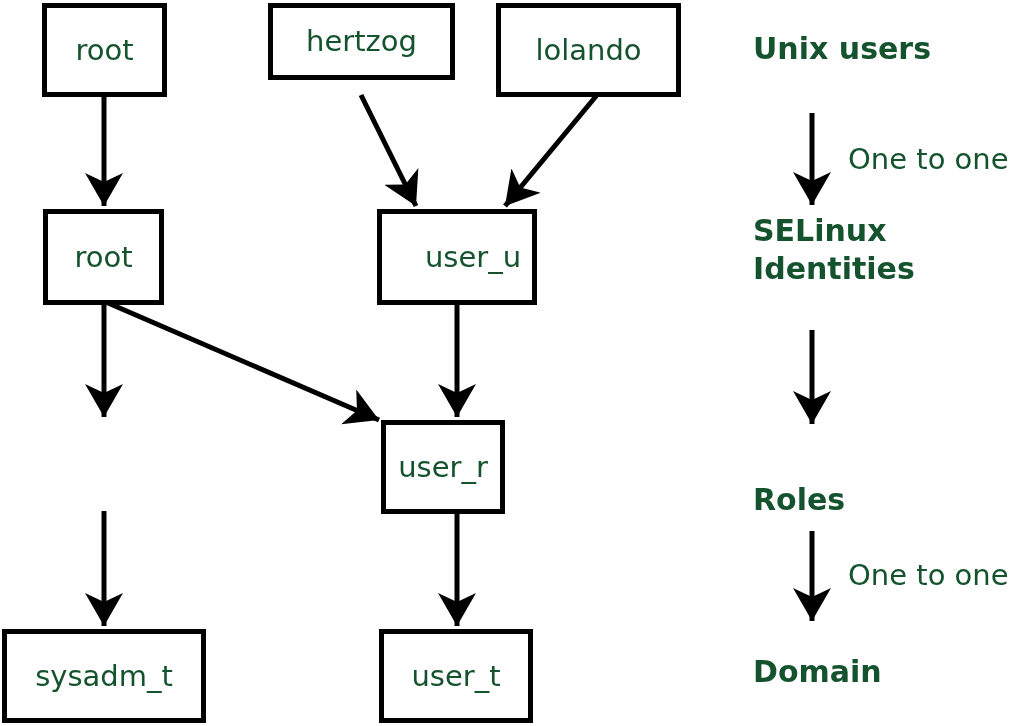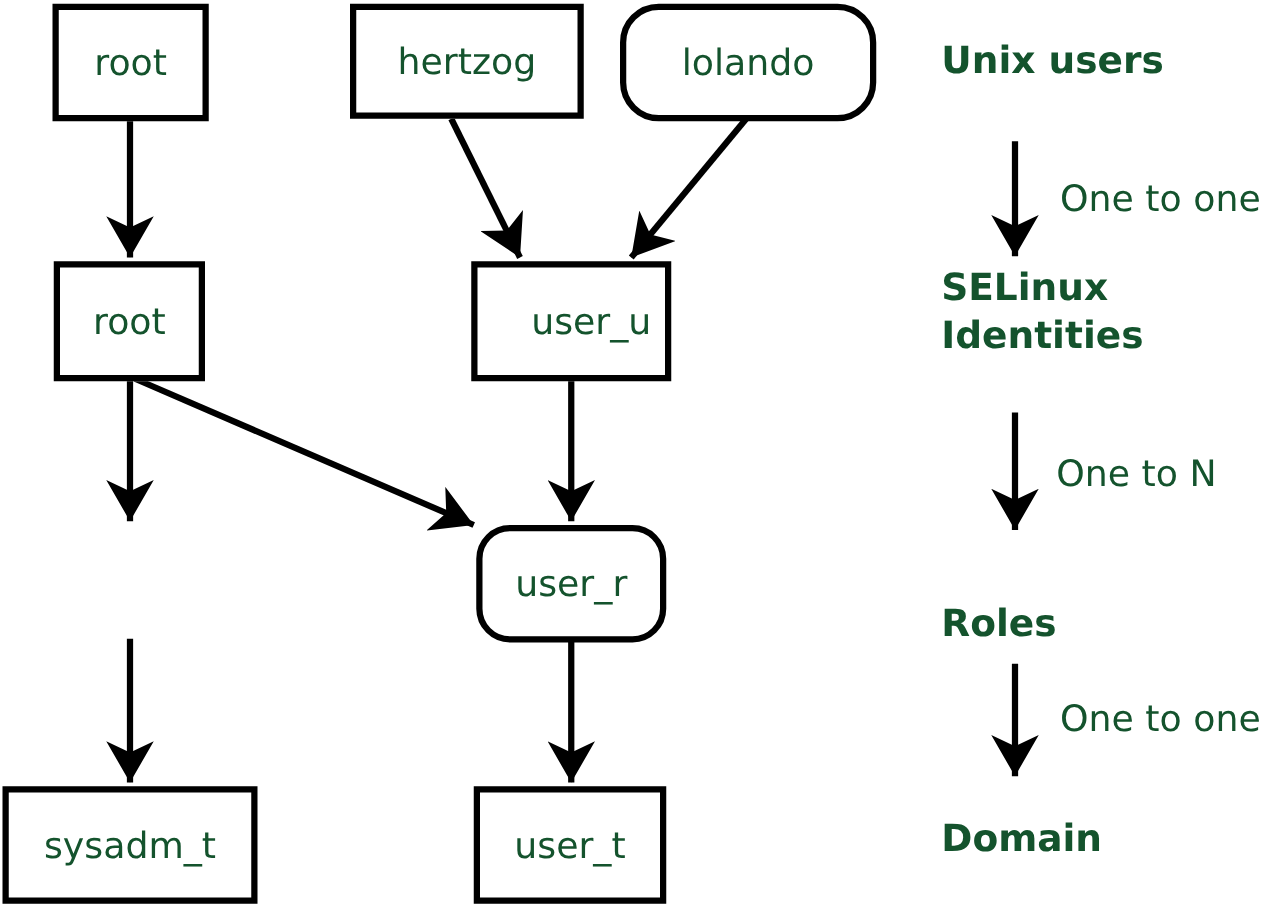--- a/index.html
+++ b/index.html
@@ -23,26 +23,26 @@
     background: #ffffff;
     border: 5px solid #000000;
     display: flex;
     align-items: center;
     justify-content: center;
     font-size: 29px;
     line-height: 1;
     white-space: nowrap;
   }
   #n-unix-root      { left: 42px;  top: 3px;   width: 125px; height: 94px; }
-  #n-unix-hertzog   { left: 280px; top: 3px;   width: 187px; height: 92px; }
-  #n-unix-lolando   { left: 496px; top: 3px;   width: 205px; height: 94px; border-radius: 31px; }
+  #n-unix-hertzog   { left: 268px; top: 3px;   width: 187px; height: 77px; }
+  #n-unix-lolando   { left: 496px; top: 3px;   width: 185px; height: 94px; }
   #n-selinux-root   { left: 43px;  top: 209px; width: 121px; height: 96px; }
   #n-selinux-user-u { left: 377px; top: 209px; width: 160px; height: 96px; padding-left: 32px; }
   #n-role-sysadm-r  { left: 2px;   top: 420px; width: 204px; height: 94px; }
-  #n-role-user-r    { left: 381px; top: 420px; width: 152px; height: 94px; border-radius: 27px; }
+  #n-role-user-r    { left: 381px; top: 420px; width: 124px; height: 94px; }
   #n-domain-sysadm-t{ left: 2px;   top: 629px; width: 204px; height: 94px; }
   #n-domain-user-t  { left: 379px; top: 629px; width: 154px; height: 94px; }
 
   .legend-title {
     position: absolute;
     font-weight: bold;
     font-size: 30px;
     line-height: 38px;
     white-space: normal;
   }
@@ -107,18 +107,17 @@
   <div class="node" id="n-domain-sysadm-t">
     <span>sysadm_t</span>
   </div>
   <div class="node" id="n-domain-user-t">
     <span>user_t</span>
   </div>
 
   <div class="legend-title" id="lg-unix">Unix users</div>
   <div class="legend-map" id="lm-1">One to one</div>
   <div class="legend-title" id="lg-selinux">SELinux Identities</div>
-  <div class="legend-map" id="lm-2">One to N</div>
   <div class="legend-title" id="lg-roles">Roles</div>
   <div class="legend-map" id="lm-3">One to one</div>
   <div class="legend-title" id="lg-domain">Domain</div>
 
 </div>
 
 </body></html>

